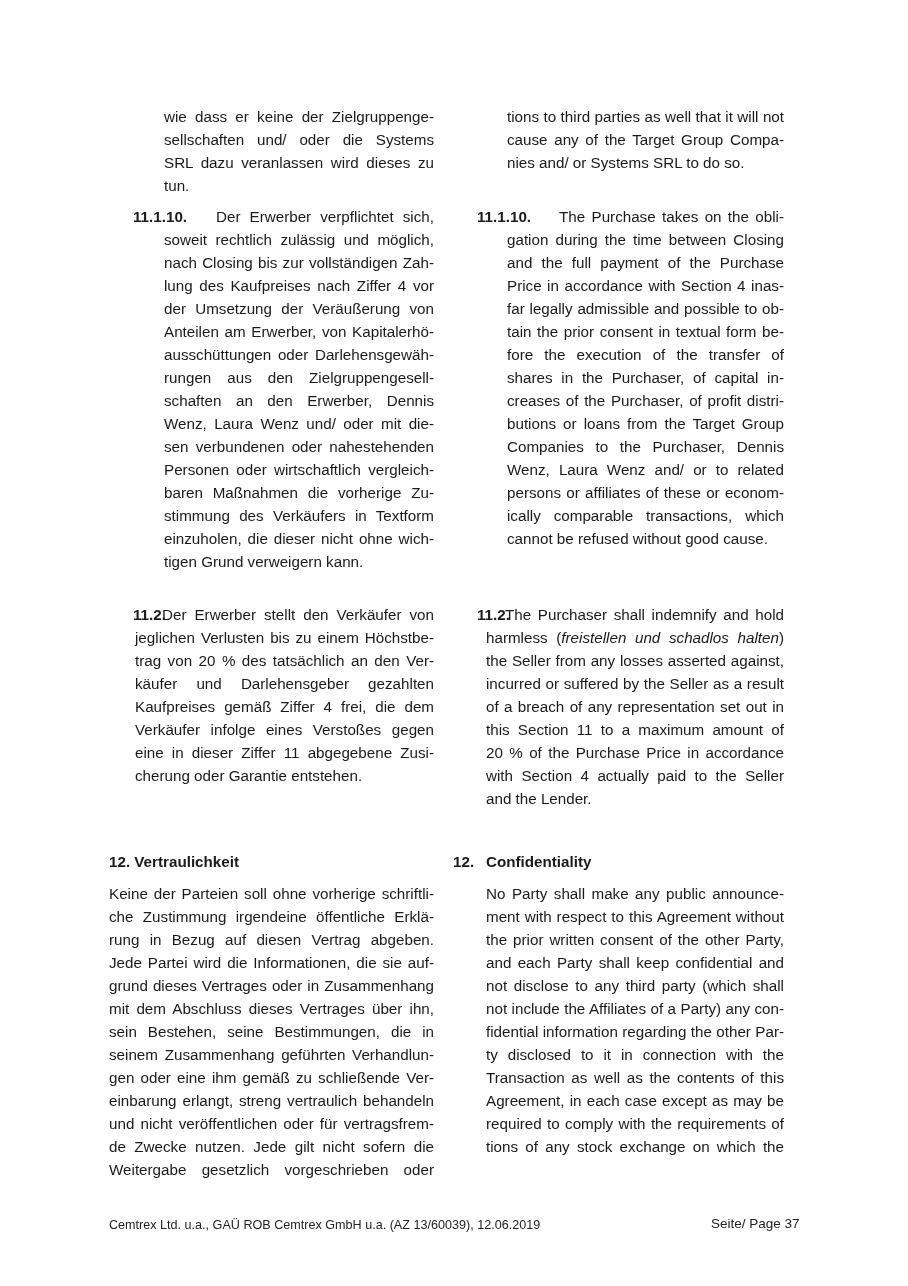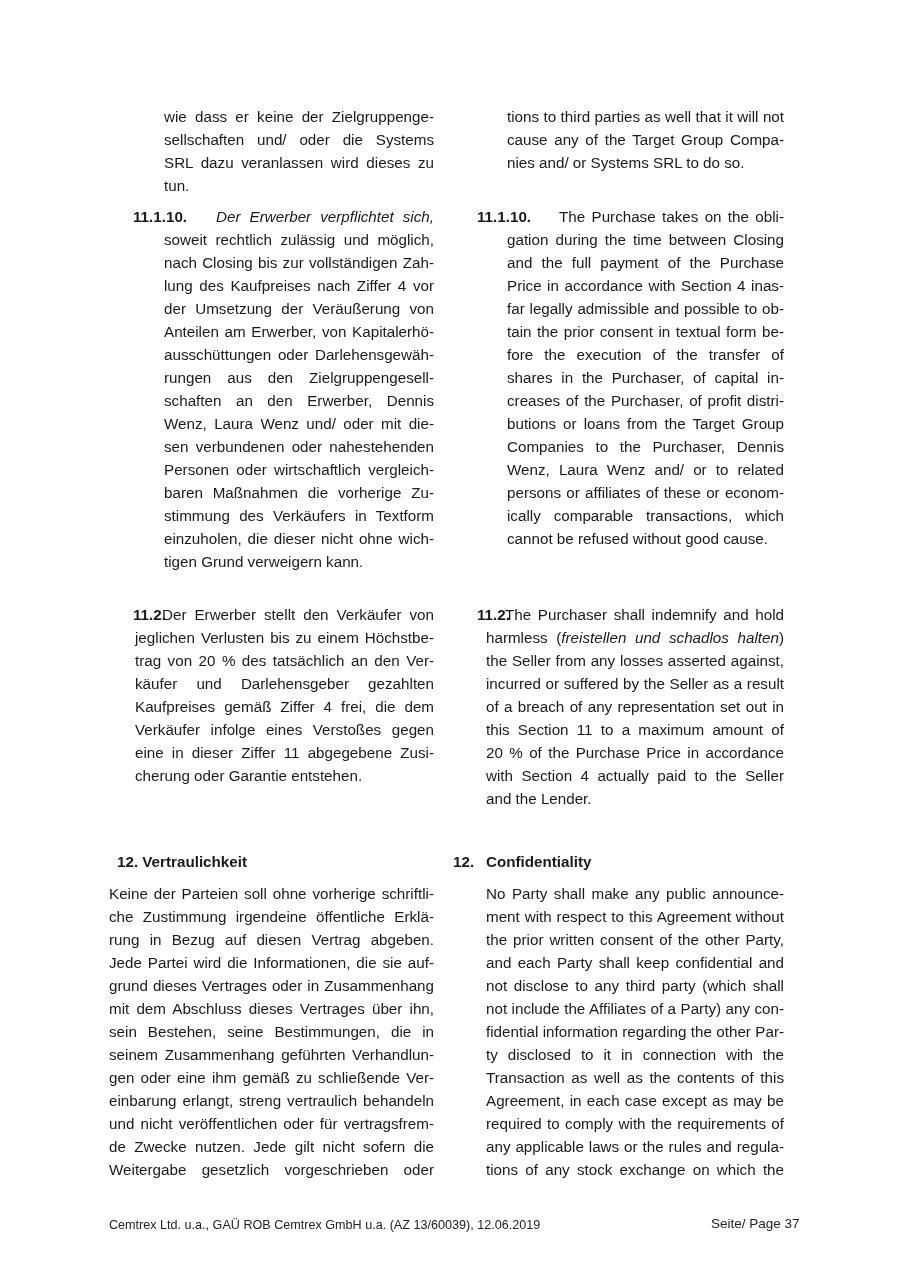--- a/index.html
+++ b/index.html
@@ -26,21 +26,21 @@
 
   <div class="block" style="left:164px; top:105px; width:270px;">
     <span class="line">wie dass er keine der Zielgruppenge-</span>
     <span class="line">sellschaften und/ oder die Systems</span>
     <span class="line">SRL dazu veranlassen wird dieses zu</span>
     <span class="line last">tun.</span>
   </div>
 
   <span class="num" style="left:109px; top:205px;">11.1.10.</span>
   <div class="block" style="left:164px; top:205px; width:270px;">
-    <span class="line" style="padding-left:52px;font-style:italic;">Der Erwerber verpflichtet sich,</span>
+    <span class="line" style="padding-left:52px;">Der Erwerber verpflichtet sich,</span>
     <span class="line">soweit rechtlich zulässig und möglich,</span>
     <span class="line">nach Closing bis zur vollständigen Zah-</span>
     <span class="line">lung des Kaufpreises nach Ziffer 4 vor</span>
     <span class="line">der Umsetzung der Veräußerung von</span>
     <span class="line">Anteilen am Erwerber, von Kapitalerhö-</span>
     <span class="line">ausschüttungen oder Darlehensgewäh-</span>
     <span class="line">rungen aus den Zielgruppengesell-</span>
     <span class="line">schaften an den Erwerber, Dennis</span>
     <span class="line">Wenz, Laura Wenz und/ oder mit die-</span>
     <span class="line">sen verbundenen oder nahestehenden</span>
@@ -56,21 +56,21 @@
     <span class="line" style="padding-left:27px;">Der Erwerber stellt den Verkäufer von</span>
     <span class="line">jeglichen Verlusten bis zu einem Höchstbe-</span>
     <span class="line">trag von 20 % des tatsächlich an den Ver-</span>
     <span class="line">käufer und Darlehensgeber gezahlten</span>
     <span class="line">Kaufpreises gemäß Ziffer 4 frei, die dem</span>
     <span class="line">Verkäufer infolge eines Verstoßes gegen</span>
     <span class="line">eine in dieser Ziffer 11 abgegebene Zusi-</span>
     <span class="line last">cherung oder Garantie entstehen.</span>
   </div>
 
-  <span class="heading" style="left:109px; top:850px;margin-left:8px;">12. Vertraulichkeit</span>
+  <span class="heading" style="left:109px; top:850px;">12. Vertraulichkeit</span>
   <div class="block" style="left:109px; top:882px; width:325px;">
     <span class="line">Keine der Parteien soll ohne vorherige schriftli-</span>
     <span class="line">che Zustimmung irgendeine öffentliche Erklä-</span>
     <span class="line">rung in Bezug auf diesen Vertrag abgeben.</span>
     <span class="line">Jede Partei wird die Informationen, die sie auf-</span>
     <span class="line">grund dieses Vertrages oder in Zusammenhang</span>
     <span class="line">mit dem Abschluss dieses Vertrages über ihn,</span>
     <span class="line">sein Bestehen, seine Bestimmungen, die in</span>
     <span class="line">seinem Zusammenhang geführten Verhandlun-</span>
     <span class="line">gen oder eine ihm gemäß zu schließende Ver-</span>
@@ -125,20 +125,19 @@
     <span class="line">ment with respect to this Agreement without</span>
     <span class="line">the prior written consent of the other Party,</span>
     <span class="line">and each Party shall keep confidential and</span>
     <span class="line">not disclose to any third party (which shall</span>
     <span class="line">not include the Affiliates of a Party) any con-</span>
     <span class="line">fidential information regarding the other Par-</span>
     <span class="line">ty disclosed to it in connection with the</span>
     <span class="line">Transaction as well as the contents of this</span>
     <span class="line">Agreement, in each case except as may be</span>
     <span class="line">required to comply with the requirements of</span>
-    <span class="line">any applicable laws or the rules and regula-</span>
     <span class="line">tions of any stock exchange on which the</span>
   </div>
 
   <span class="footer" style="left:109px; top:1217px;">Cemtrex Ltd. u.a., GAÜ ROB Cemtrex GmbH u.a. (AZ 13/60039), 12.06.2019</span>
   <span class="footer" style="left:711px; top:1216px; font-size:13.5px;">Seite/ Page 37</span>
 
 </div>
 
 </body></html>

